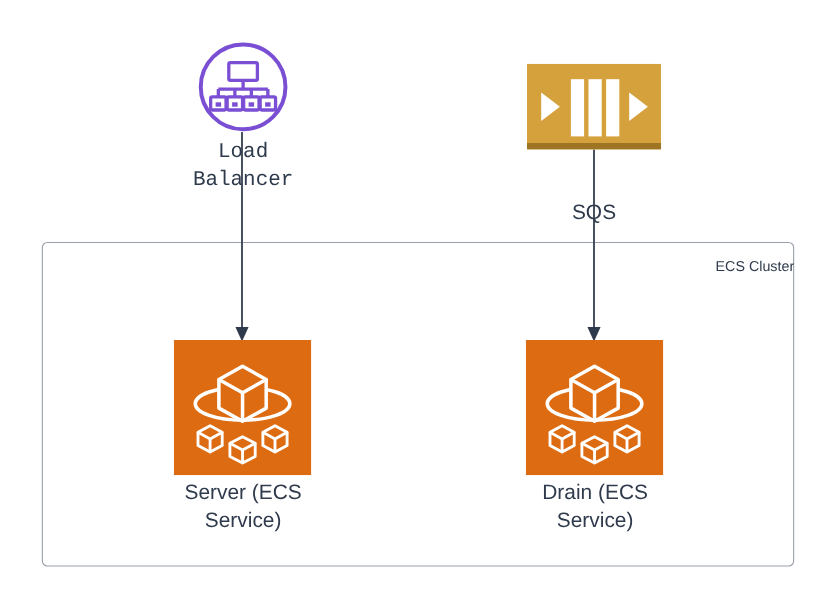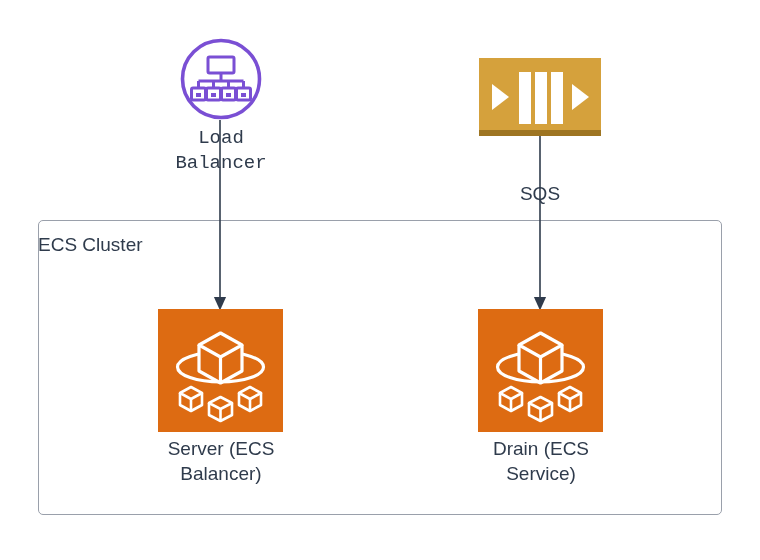--- a/index.html
+++ b/index.html
@@ -59,22 +59,22 @@
     border: 1.3px solid #9aa0ab;
     border-radius: 5px;
     box-sizing: border-box;
     background: transparent;
   }
   .cluster-title {
     position: absolute;
     left: 38px;
     top: 234px;
     width: 684px;
-    text-align: left;
-    font-size: 19px;
+    text-align: right;
+    font-size: 13px;
     color: #2f3b4c;
     font-family: "Liberation Sans", sans-serif;
   }
 
   
   .connectors {
     position: absolute;
     left: 0; top: 0;
     width: 760px;
     height: 560px;
@@ -183,21 +183,21 @@
 
       <g>
         <path d="M81,84 L92,78 L103,84 L103,96 L92,102 L81,96 Z" fill="#DD6B12"></path>
         <path d="M81,84 L92,78 L103,84 L92,90 Z" fill="none" stroke="#ffffff" stroke-width="2.6" stroke-linejoin="round"></path>
         <path d="M81,84 L81,96 L92,102 L103,96 L103,84" fill="none" stroke="#ffffff" stroke-width="2.6" stroke-linejoin="round"></path>
         <line x1="92" y1="90" x2="92" y2="102" stroke="#ffffff" stroke-width="2.6"></line>
       </g>
     </svg>
   </div>
   <div class="node-label lbl-server">Server (ECS
-Balancer)</div>
+Service)</div>
 
   <div class="ecs-icon drain">
     <svg width="125" height="123" viewBox="0 0 125 123">
       <rect x="0" y="0" width="125" height="123" fill="#DD6B12"></rect>
       <ellipse cx="62.5" cy="58" rx="43" ry="15" fill="none" stroke="#ffffff" stroke-width="3.2"></ellipse>
       <path d="M41,36 L62.5,24 L84,36 L84,62 L62.5,74 L41,62 Z" fill="#DD6B12"></path>
       <path d="M41,36 L62.5,24 L84,36 L62.5,48 Z" fill="none" stroke="#ffffff" stroke-width="3.2" stroke-linejoin="round"></path>
       <path d="M41,36 L41,62 L62.5,74 L84,62 L84,36" fill="none" stroke="#ffffff" stroke-width="3.2" stroke-linejoin="round"></path>
       <line x1="62.5" y1="48" x2="62.5" y2="74" stroke="#ffffff" stroke-width="3.2"></line>
       <g>

